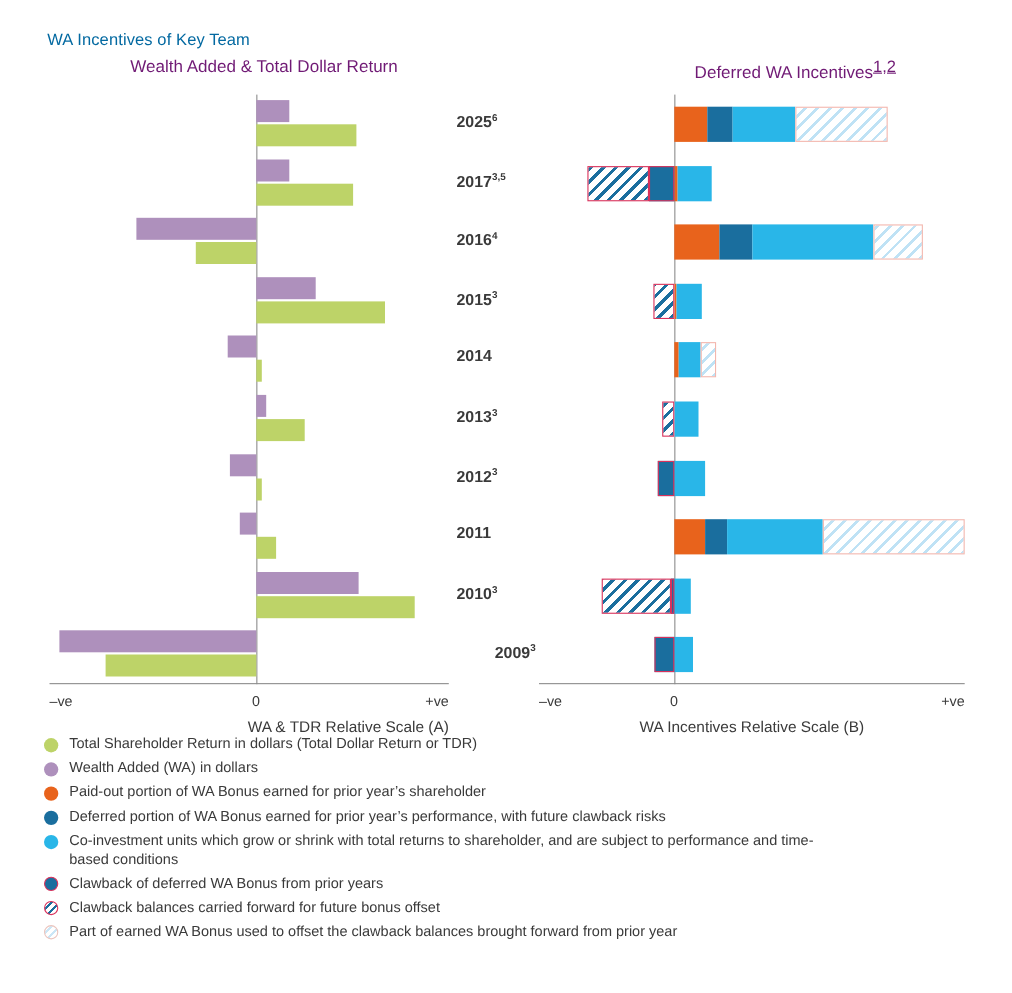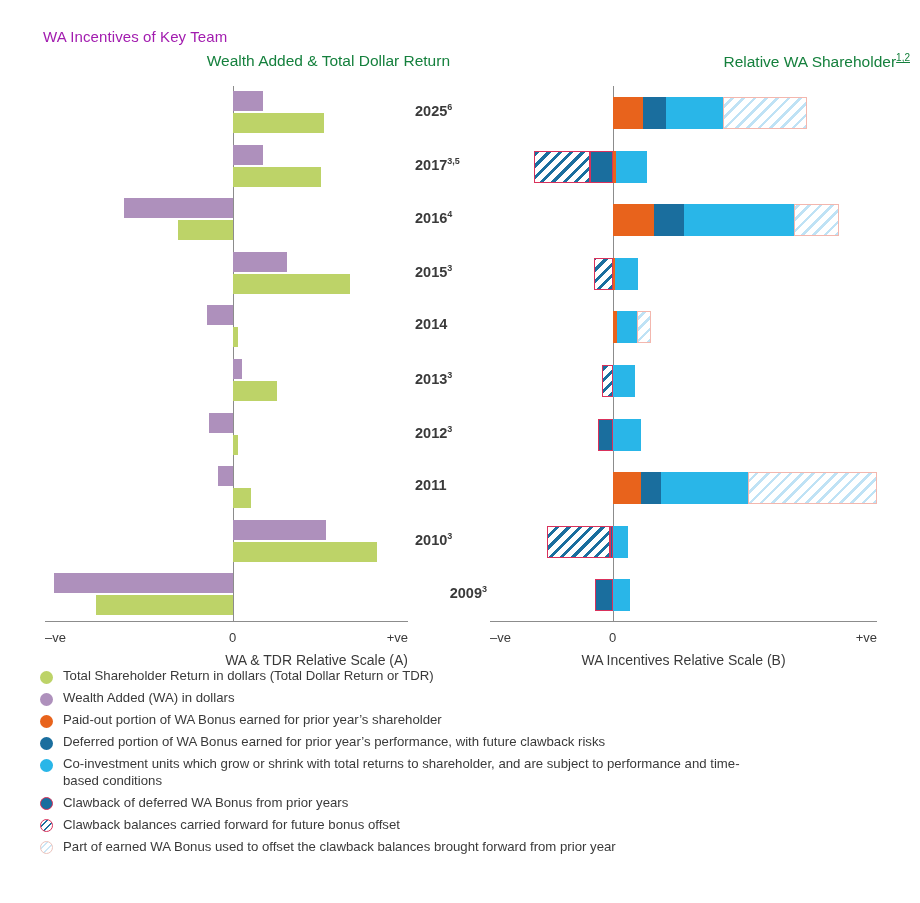--- a/index.html
+++ b/index.html
@@ -7,35 +7,35 @@
     width:920px;height:903px;background:#ffffff;
     font-family:"Liberation Sans",sans-serif;
     color:#3a3a3a;-webkit-font-smoothing:antialiased;
     position:relative;overflow:hidden;
   }
   .page{position:relative;width:920px;height:903px;}
 
   
   .doc-title{
     position:absolute;left:43px;top:28px;
-    font-size:15px;color:#a21caf;letter-spacing:.1px;
+    font-size:15px;color:#0369a1;letter-spacing:.1px;
   }
 
   
   .panel{position:absolute;top:52px;height:612px;}
   .panel-left{left:10px;width:440px;}
   .panel-right{left:460px;width:450px;}
 
   .panel-title{
-    position:absolute;top:0;width:100%;text-align:right;
-    font-size:15.5px;color:#15803d;
+    position:absolute;top:0;width:100%;text-align:center;
+    font-size:15.5px;color:#701a75;
   }
   .panel-left .panel-title{padding-left:20px;box-sizing:border-box;}
   .panel-right .panel-title{padding-left:76px;box-sizing:border-box;}
-  .panel-title sup{font-size:10px;vertical-align:super;letter-spacing:0;text-decoration:underline;}
+  .panel-title sup{font-size:15px;vertical-align:super;letter-spacing:0;text-decoration:underline;}
 
   
   .plot{position:absolute;}
   
   .plot-left{left:35px;top:34px;width:363px;height:536px;}
   
   .plot-right{left:30px;top:34px;width:387px;height:536px;}
 
   .zero-line{
     position:absolute;top:0;bottom:0;width:1px;background:#8c8c8c;
@@ -150,21 +150,21 @@
     <div style="position:absolute;left:35px;top:576px;width:363px;height:40px;">
       <div class="tick" id="tkl-neg" style="left:0;top:2px;">–ve</div>
       <div class="tick" id="tkl-zero" style="top: 2px; left: 184px;">0</div>
       <div class="tick" id="tkl-pos" style="right:0;top:2px;">+ve</div>
       <div class="axis-caption" style="top:24px;text-align:right;">WA &amp; TDR Relative Scale (A)</div>
     </div>
   </div>
 
   <div class="panel panel-right">
     <div class="panel-title">
-      <span>Relative WA Shareholder</span><sup>1,2</sup>
+      <span>Deferred WA Incentives</span><sup>1,2</sup>
     </div>
     <div class="year-col" style="left:-45px;top:34px;" id="year-col">
         <div class="year-label" style="top: 16px;"><span>2025</span><sup>6</sup></div>
         <div class="year-label" style="top: 69.6px;"><span>2017</span><sup>3,5</sup></div>
         <div class="year-label" style="top: 123.2px;"><span>2016</span><sup>4</sup></div>
         <div class="year-label" style="top: 176.8px;"><span>2015</span><sup>3</sup></div>
         <div class="year-label" style="top: 230.4px;"><span>2014</span></div>
         <div class="year-label" style="top: 284px;"><span>2013</span><sup>3</sup></div>
         <div class="year-label" style="top: 337.6px;"><span>2012</span><sup>3</sup></div>
         <div class="year-label" style="top: 391.2px;"><span>2011</span></div>

